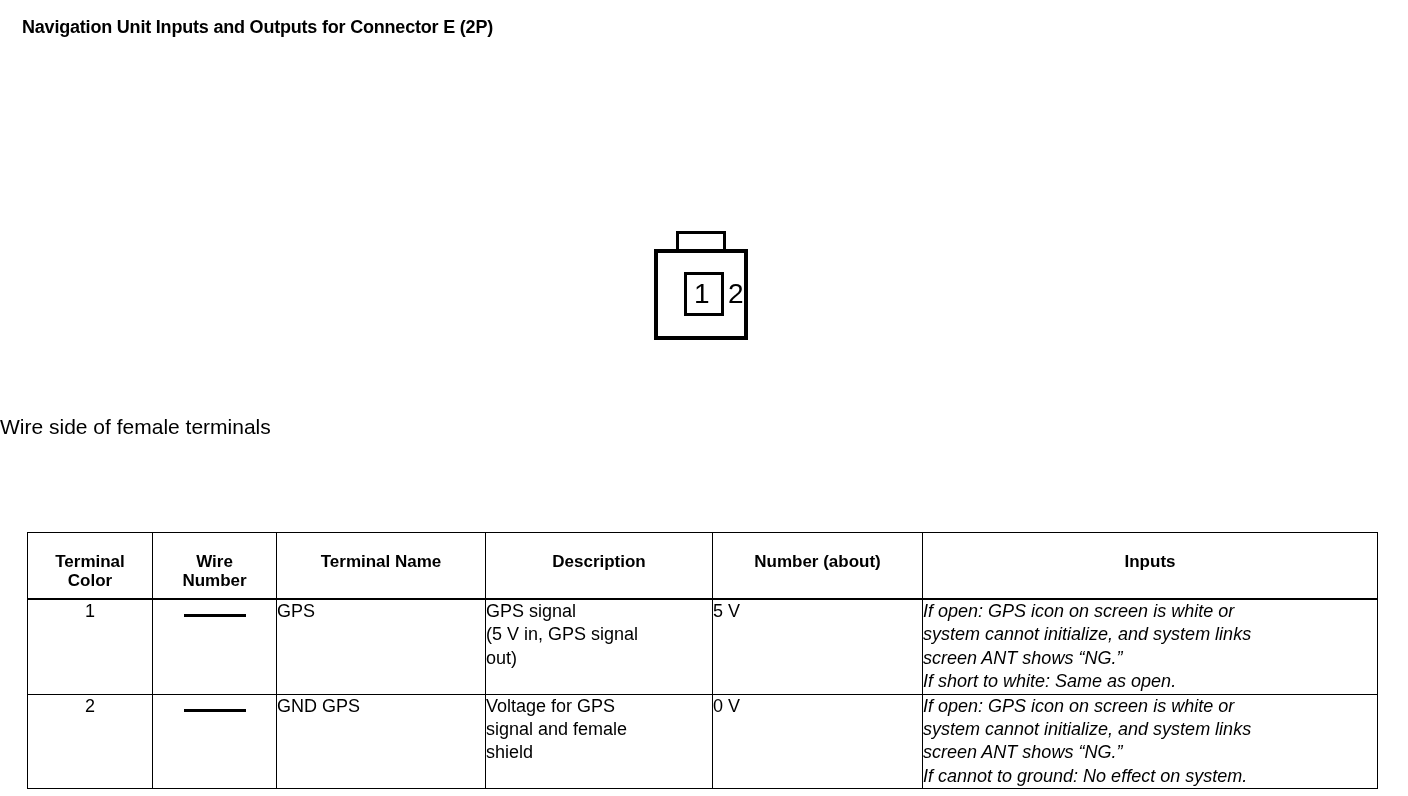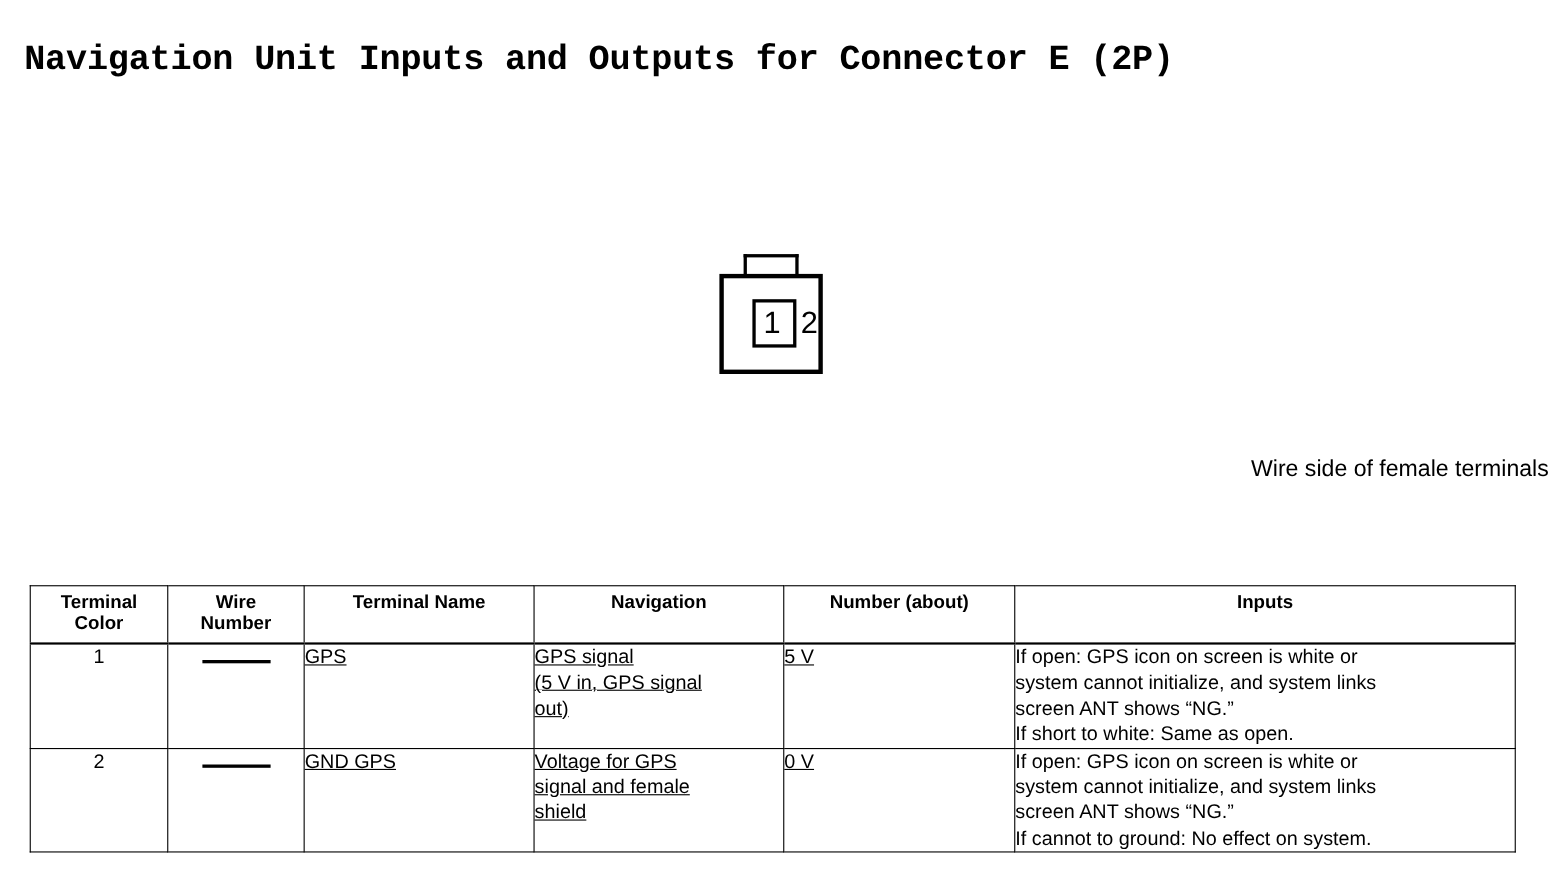--- a/index.html
+++ b/index.html
@@ -13,26 +13,25 @@
     position: relative;
     font-family: "Liberation Sans", sans-serif;
     color: #000000;
     overflow: hidden;
   }
 
   
   #page-title {
     position: absolute;
     left: 22px;
-    top: 36px;
-    font-size: 32px;
+    top: 17px;
+    font-size: 18px;
     font-weight: bold;
     letter-spacing: -0.2px;
     white-space: nowrap;
-    font-family: Liberation Mono, monospace;
   }
 
   
   #connector-diagram {
     position: absolute;
     left: 654px;
     top: 231px;
     width: 100px;
     height: 112px;
   }
@@ -77,21 +76,21 @@
   #terminal-label-2 {
     left: 74px;
     top: 49px;
   }
 
   #connector-caption {
     position: absolute;
     left: 0px;
     top: 415px;
     width: 1408px;
-    text-align: right;
+    text-align: left;
     font-size: 21px;
   }
 
   
   #io-table {
     position: absolute;
     left: 27px;
     top: 532px;
     width: 1350px;
     border-collapse: collapse;
@@ -103,21 +102,21 @@
     vertical-align: top;
     padding: 0;
   }
   #io-table thead th {
     border-bottom: 2px solid #000;
     height: 46px;
     font-size: 17px;
     font-weight: bold;
     text-align: center;
     vertical-align: top;
-    padding-top: 5px;
+    padding-top: 19px;
     line-height: 1.12;
   }
   #io-table tbody td {
     height: 92px;
     font-size: 18px;
     line-height: 1.30;
   }
   .c-term-num  { width: 125px; }
   .c-wire      { width: 124px; }
   .c-term-name { width: 209px; }
@@ -125,25 +124,25 @@
   .c-volt      { width: 210px; }
   .c-symptom   { width: 455px; }
 
   td.cell-center {
     text-align: center;
     font-size: 18px;
     padding-top: 4px;
   }
   td.cell-text {
     padding: 4px 0 0 6px;
-    text-decoration: underline;
   }
   td.cell-symptom {
     padding: 4px 0 0 8px;
     line-height: 1.30;
+    font-style: italic;
   }
   td.cell-wire {
     text-align: center;
     vertical-align: top;
     padding-top: 4px;
   }
   .wire-dash {
     display: inline-block;
     width: 62px;
     height: 0;
@@ -183,21 +182,21 @@
         <span class="txt-line">Color</span>
       </th>
       <th>
         <span class="txt-line">Wire</span>
         <span class="txt-line">Number</span>
       </th>
       <th>
         <span class="txt-line">Terminal Name</span>
       </th>
       <th>
-        <span class="txt-line">Navigation</span>
+        <span class="txt-line">Description</span>
       </th>
       <th>
         <span class="txt-line">Number (about)</span>
       </th>
       <th>
         <span class="txt-line">Inputs</span>
       </th>
     </tr>
   </thead>
   <tbody>

